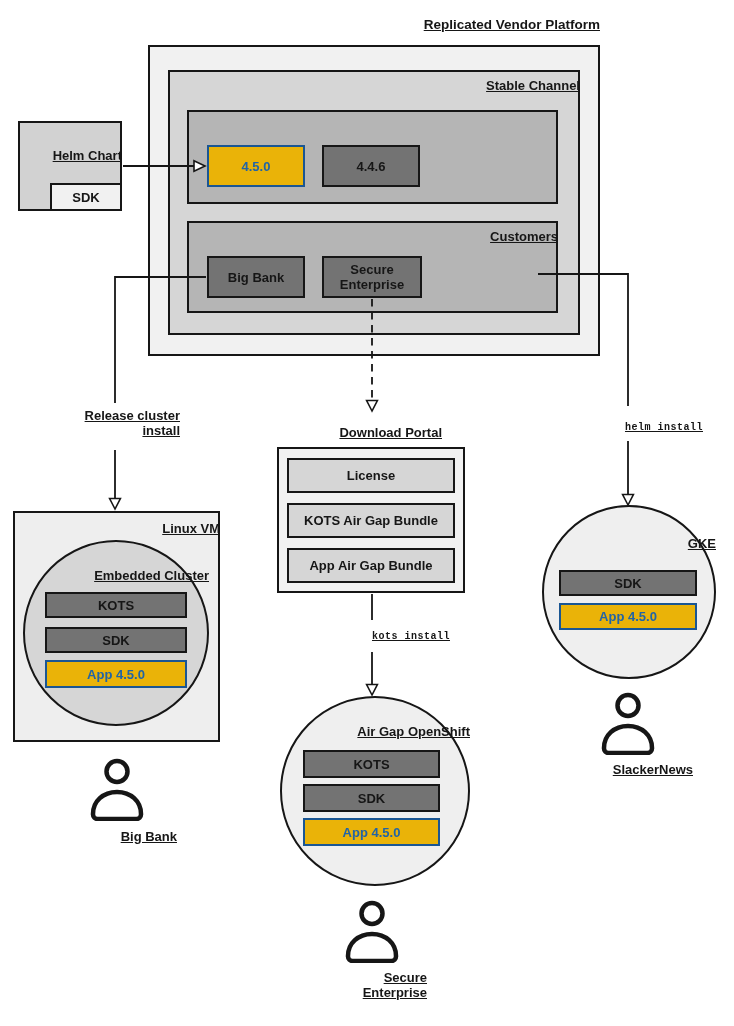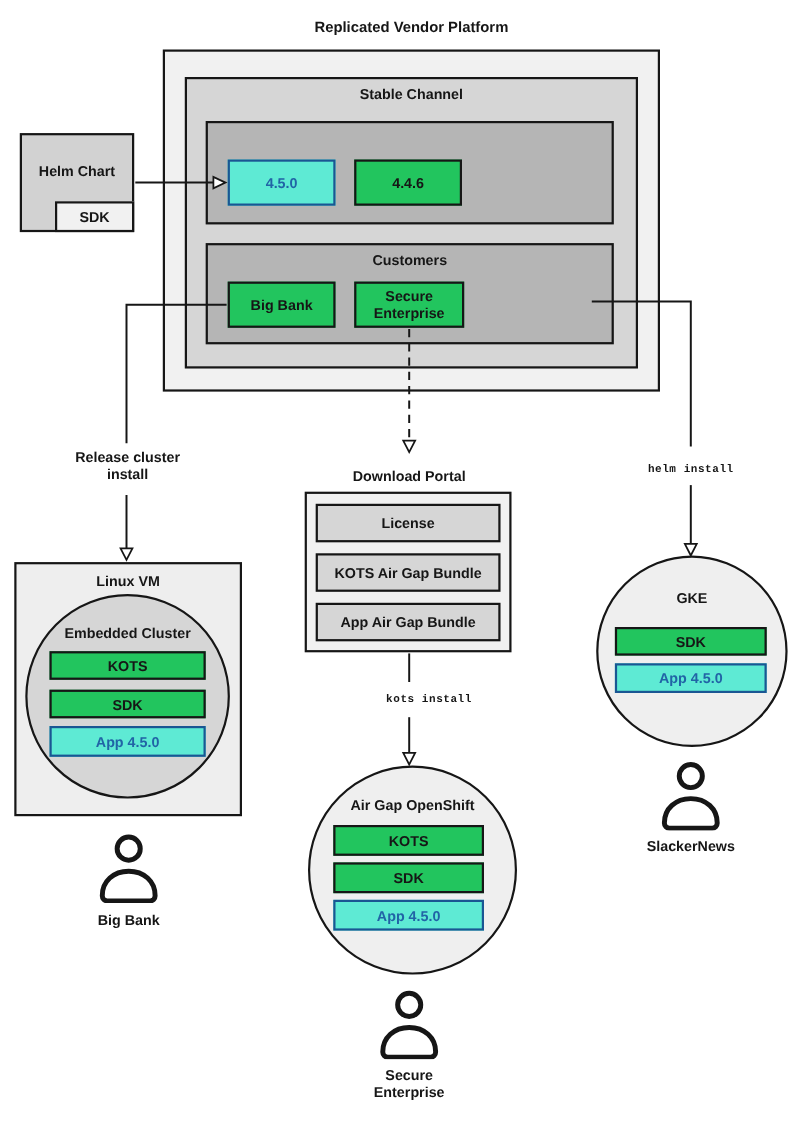--- a/index.html
+++ b/index.html
@@ -6,31 +6,31 @@
   #canvas{
     position:relative;width:734px;height:1026px;background:#ffffff;
     font-family:"Liberation Sans", sans-serif;color:#161616;overflow:hidden;
   }
   .box{
     position:absolute;box-sizing:border-box;border:2px solid #161616;
     display:flex;align-items:center;justify-content:center;text-align:center;
     font-weight:700;font-size:13px;line-height:15px;color:#161616;
   }
   .lbl{
-    position:absolute;box-sizing:border-box;text-align:center;font-weight:700;
-    font-size:13px;line-height:15px;color:#161616;
+    position:absolute;box-sizing:border-box;text-align:right;font-weight:700;
+    font-size:13px;line-height:15px;color:#161616;text-decoration:underline;
   }
   .f-light{background:#f1f1f1}
   .f-mid{background:#d6d6d6}
   .f-dark{background:#b5b5b5}
-  .f-white{background:#22c55e}
+  .f-white{background:#737373}
   .f-helm{background:#d2d2d2}
   .f-vm{background:#eeeeee}
   .f-circle{background:#efefef}
-  .blue{background:#5eead4;border-color:#1a5693;color:#2164a6}
+  .blue{background:#eab308;border-color:#1a5693;color:#2164a6}
   .circle{border-radius:50%}
   .mono{font-family:"Liberation Mono","DejaVu Sans Mono",monospace;font-size:10px;letter-spacing:.5px}
   svg.overlay{position:absolute;left:0;top:0;z-index:10;pointer-events:none}
   .person{position:absolute}
 </style>
 </head>
 <body>
 
 <div id="canvas">
 
@@ -72,21 +72,21 @@
     <path d="M28 34 c13.8 0 24 9.2 24 22 v0.5 a4.5 4.5 0 0 1 -4.5 4.5 h-39 a4.5 4.5 0 0 1 -4.5 -4.5 v-0.5 c0 -12.8 10.2 -22 24 -22 z" fill="none" stroke="#161616" stroke-width="4.5"></path>
   </svg>
   <div class="lbl" style="left:57px;top:829px;width:120px">Big Bank</div>
 
   <div class="lbl" style="left:302px;top:425px;width:140px">Download Portal</div>
   <div class="box f-light" style="left:277px;top:447px;width:188px;height:146px"></div>
   <div class="box f-mid" style="left:287px;top:503px;width:168px;height:35px">KOTS Air Gap Bundle</div>
   <div class="box f-mid" style="left:287px;top:458px;width:168px;height:35px">License</div>
   <div class="box f-mid" style="left:287px;top:548px;width:168px;height:35px">App Air Gap Bundle</div>
 
-  <div class="lbl mono" style="left:320px;top:629px;width:140px">kots install</div>
+  <div class="lbl mono" style="left:310px;top:629px;width:140px">kots install</div>
 
   <div class="box f-circle circle" style="left:280px;top:696px;width:190px;height:190px"></div>
   <div class="lbl" style="left:280px;top:724px;width:190px">Air Gap OpenShift</div>
   <div class="box f-white" style="left:303px;top:750px;width:137px;height:28px">KOTS</div>
   <div class="box f-white" style="left:303px;top:784px;width:137px;height:28px">SDK</div>
   <div class="box blue" style="left:303px;top:818px;width:137px;height:28px">App 4.5.0</div>
 
   <svg class="person" style="left:344px;top:900px" width="56" height="63" viewBox="0 0 56 63">
     <circle cx="28" cy="13.5" r="10.5" fill="none" stroke="#161616" stroke-width="4.5"></circle>
     <path d="M28 34 c13.8 0 24 9.2 24 22 v0.5 a4.5 4.5 0 0 1 -4.5 4.5 h-39 a4.5 4.5 0 0 1 -4.5 -4.5 v-0.5 c0 -12.8 10.2 -22 24 -22 z" fill="none" stroke="#161616" stroke-width="4.5"></path>

